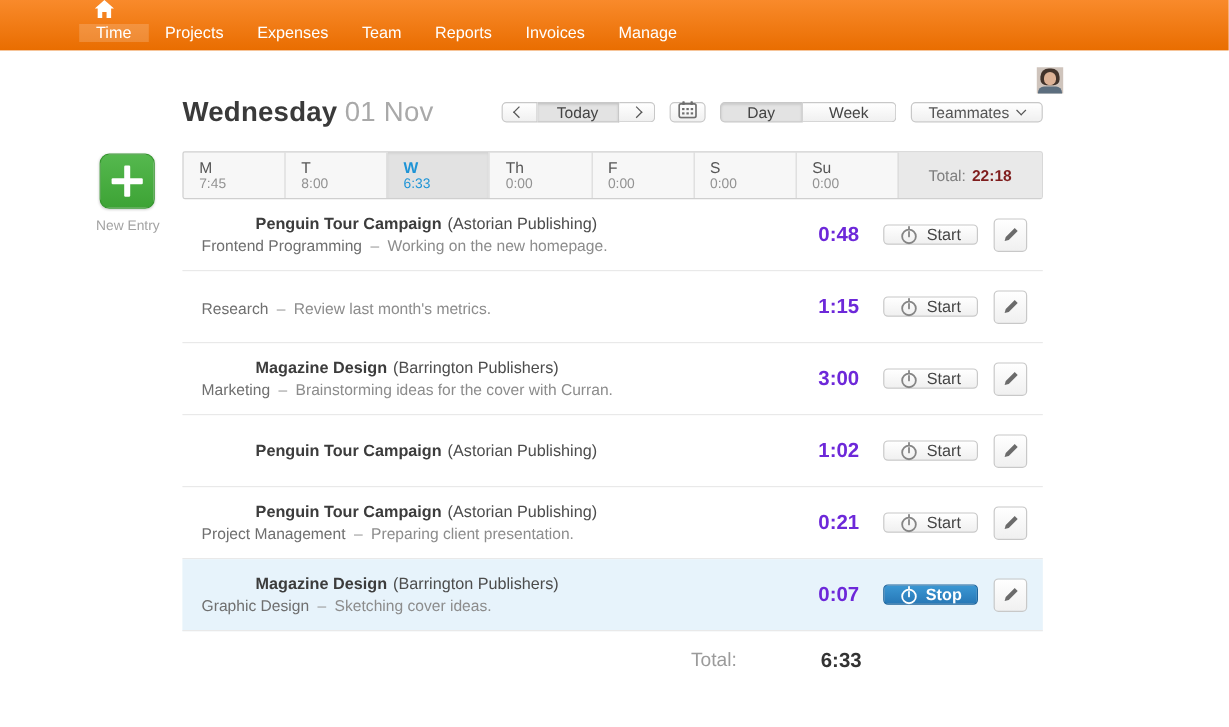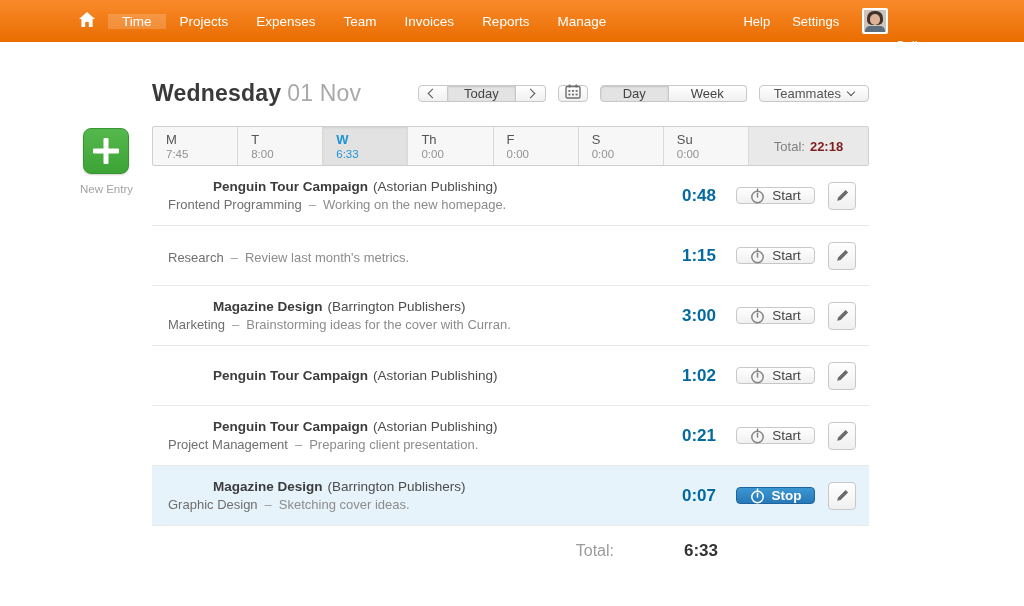--- a/index.html
+++ b/index.html
@@ -5,23 +5,24 @@
   * { box-sizing: border-box; }
   html,body { margin:0; padding:0; }
   body {
     width:1024px; height:606px; position:relative; overflow:hidden;
     background:#fff; font-family:"Liberation Sans", sans-serif;
     -webkit-font-smoothing:antialiased;
   }
 
   
   .topnav {
-    height:42px; display:flex; align-items:center; color:#fff;
+    height:42px; display:flex; align-items:flex-start; color:#fff;
     background:linear-gradient(180deg, var(--orange-top,#f98a2b), var(--orange-bottom,#e96d00));
     padding-left:66px;
+    flex-direction:column;
   }
   .nav-home { display:flex; align-items:center; padding:0 13px; cursor:pointer; }
   .nav-tab { display:flex; align-items:center; padding:0 14px; font-size:13.5px; cursor:pointer; }
   .nav-tab.active { background:rgba(255,255,255,0.18); }
   .nav-right { margin-left:auto; display:flex; align-items:center; padding-right:80px; }
   .nav-link { font-size:13px; padding:12px 11px; cursor:pointer; display:flex; align-items:center; height:100%; }
   .avatar {
     width:26px; height:26px; border:2px solid #fff; border-radius:2px; margin:0 7px 0 12px;
     background:#cfc4bc; position:relative; overflow:hidden; flex:none;
   }
@@ -77,21 +78,21 @@
   .entry-row { display:flex; align-items:center; height:60px; border-bottom:1px solid #e9e9e9; padding-left:16px; }
   .entry-row.running { background:var(--running-bg,#e7f3fb); }
   .entry-info { flex:1; min-width:0; }
   .entry-line1 { font-size:13.5px; color:#3c3c3c;padding-left:45px; }
   .project { font-weight:bold; }
   .client { color:#4c4c4c; margin-left:5px; }
   .entry-line2 { font-size:13px; margin-top:3px; }
   .task { color:#6f6f6f; }
   .sep { margin:0 7px; color:#9c9c9c; }
   .notes { color:#8c8c8c; }
-  .duration { width:60px; text-align:right; font-size:17px; font-weight:bold; color:#0369a1; flex:none; }
+  .duration { width:60px; text-align:right; font-size:17px; font-weight:bold; color:#6d28d9; flex:none; }
   .timer-btn { width:79px; margin-left:20px; gap:7px; font-size:13.5px; flex:none; }
   .timer-btn.stop {
     background:linear-gradient(var(--stop-top,#3b97d3), var(--stop-bottom,#2778b7));
     border-color:var(--stop-border,#1d649c); color:#fff; font-weight:bold;
   }
   .edit-btn { width:28px; height:28px; margin-left:13px; margin-right:13px; flex:none; }
 
   
   .day-total { display:flex; align-items:center; justify-content:flex-end; padding:15px 151px 0 0; }
   .day-total .lbl { font-size:16px; color:#9b9b9b; }
@@ -120,22 +121,22 @@
       <svg width="16" height="15" viewBox="0 0 16 15" fill="#fff">
           <path d="M8 0 L16 7 H13.6 V15 H9.8 V10 H6.2 V15 H2.4 V7 H0 Z"></path>
         </svg>
     </span>
   </div>
   <div id="nav-tabs" style="display:flex;align-items:stretch;">
       <div class="nav-tab active">Time</div>
       <div class="nav-tab">Projects</div>
       <div class="nav-tab">Expenses</div>
       <div class="nav-tab">Team</div>
+      <div class="nav-tab">Reports</div>
       <div class="nav-tab">Invoices</div>
-      <div class="nav-tab">Reports</div>
       <div class="nav-tab">Manage</div>
     </div>
   <div class="nav-right">
     <div class="nav-link">Help</div>
     <div class="nav-link">Settings</div>
     <div class="avatar">
       <div class="hair"></div>
       <div class="face"></div>
       <div class="body"></div>
     </div>

